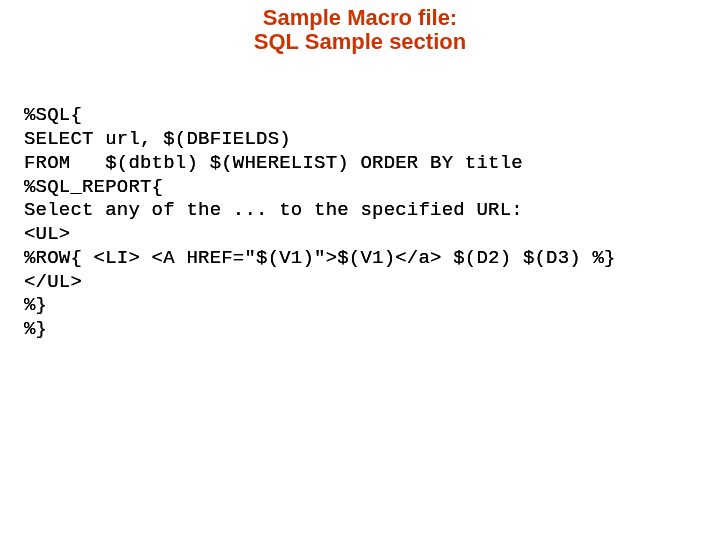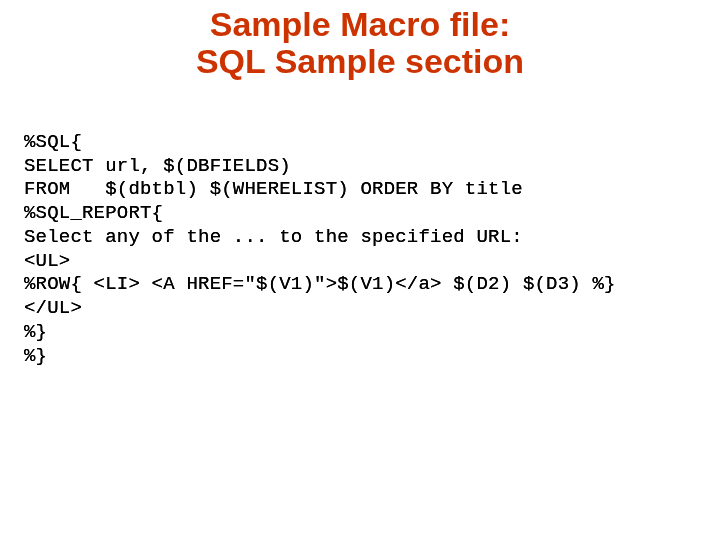--- a/index.html
+++ b/index.html
@@ -12,21 +12,21 @@
     overflow: hidden;
   }
   .slide {
     width: 720px;
     height: 540px;
     box-sizing: border-box;
     padding: 0;
   }
   .title {
     color: #cc3300;
-    font-size: 34px;
+    font-size: 22px;
     font-weight: bold;
     text-align: center;
     line-height: 1.1;
     margin-top: 6px;
     margin-bottom: 50px;
     font-family: "Comic Sans MS", "Comic Sans", cursive, sans-serif;
   }
   .code {
     margin-left: 24px;
     font-family: "Courier New", Courier, monospace;

